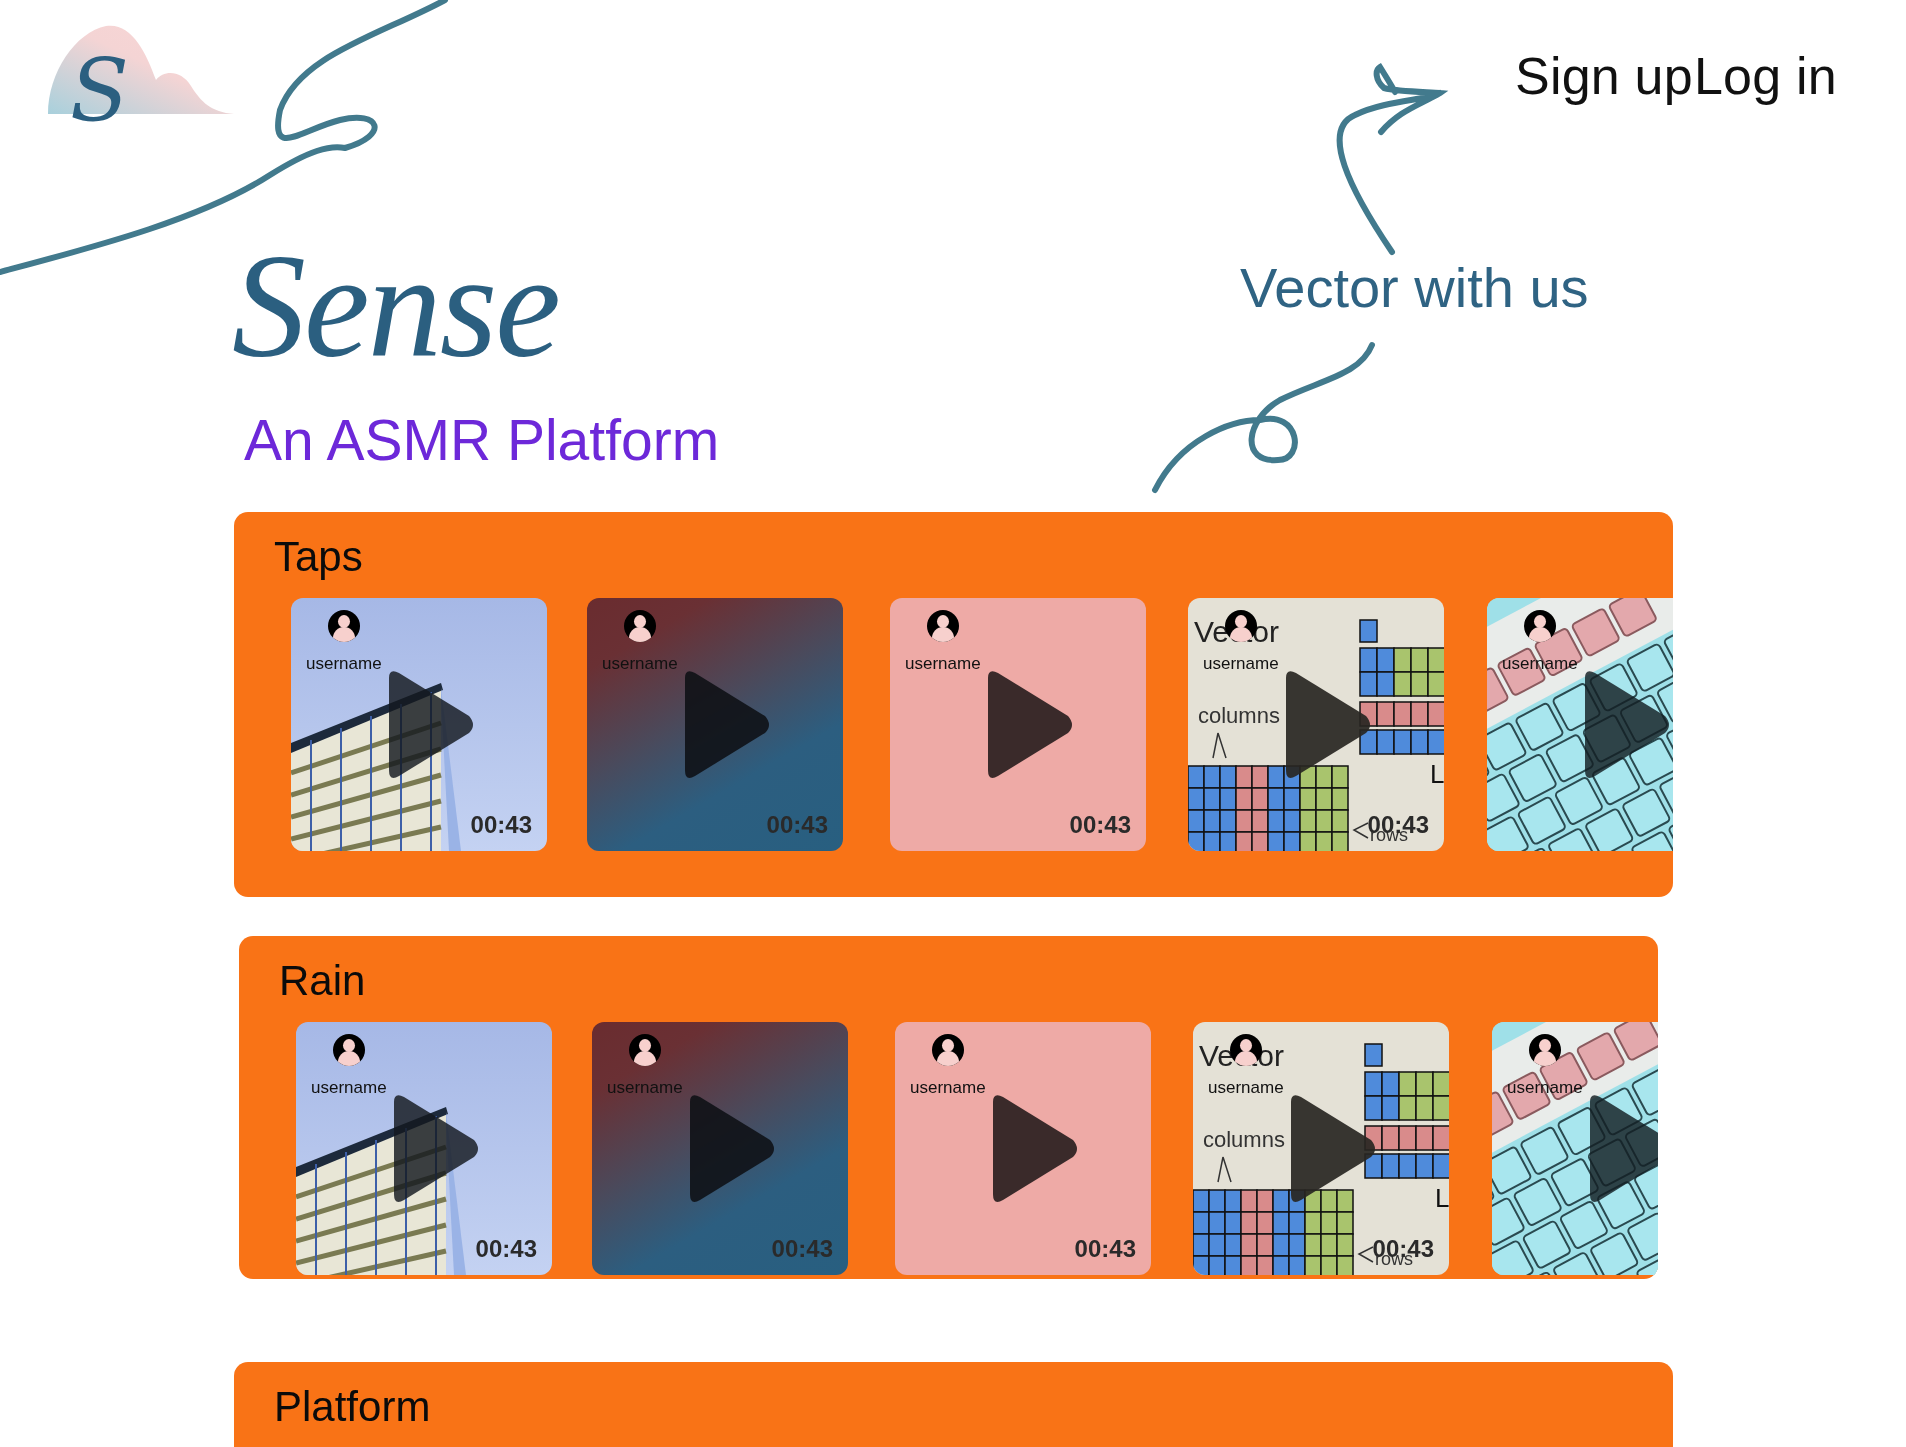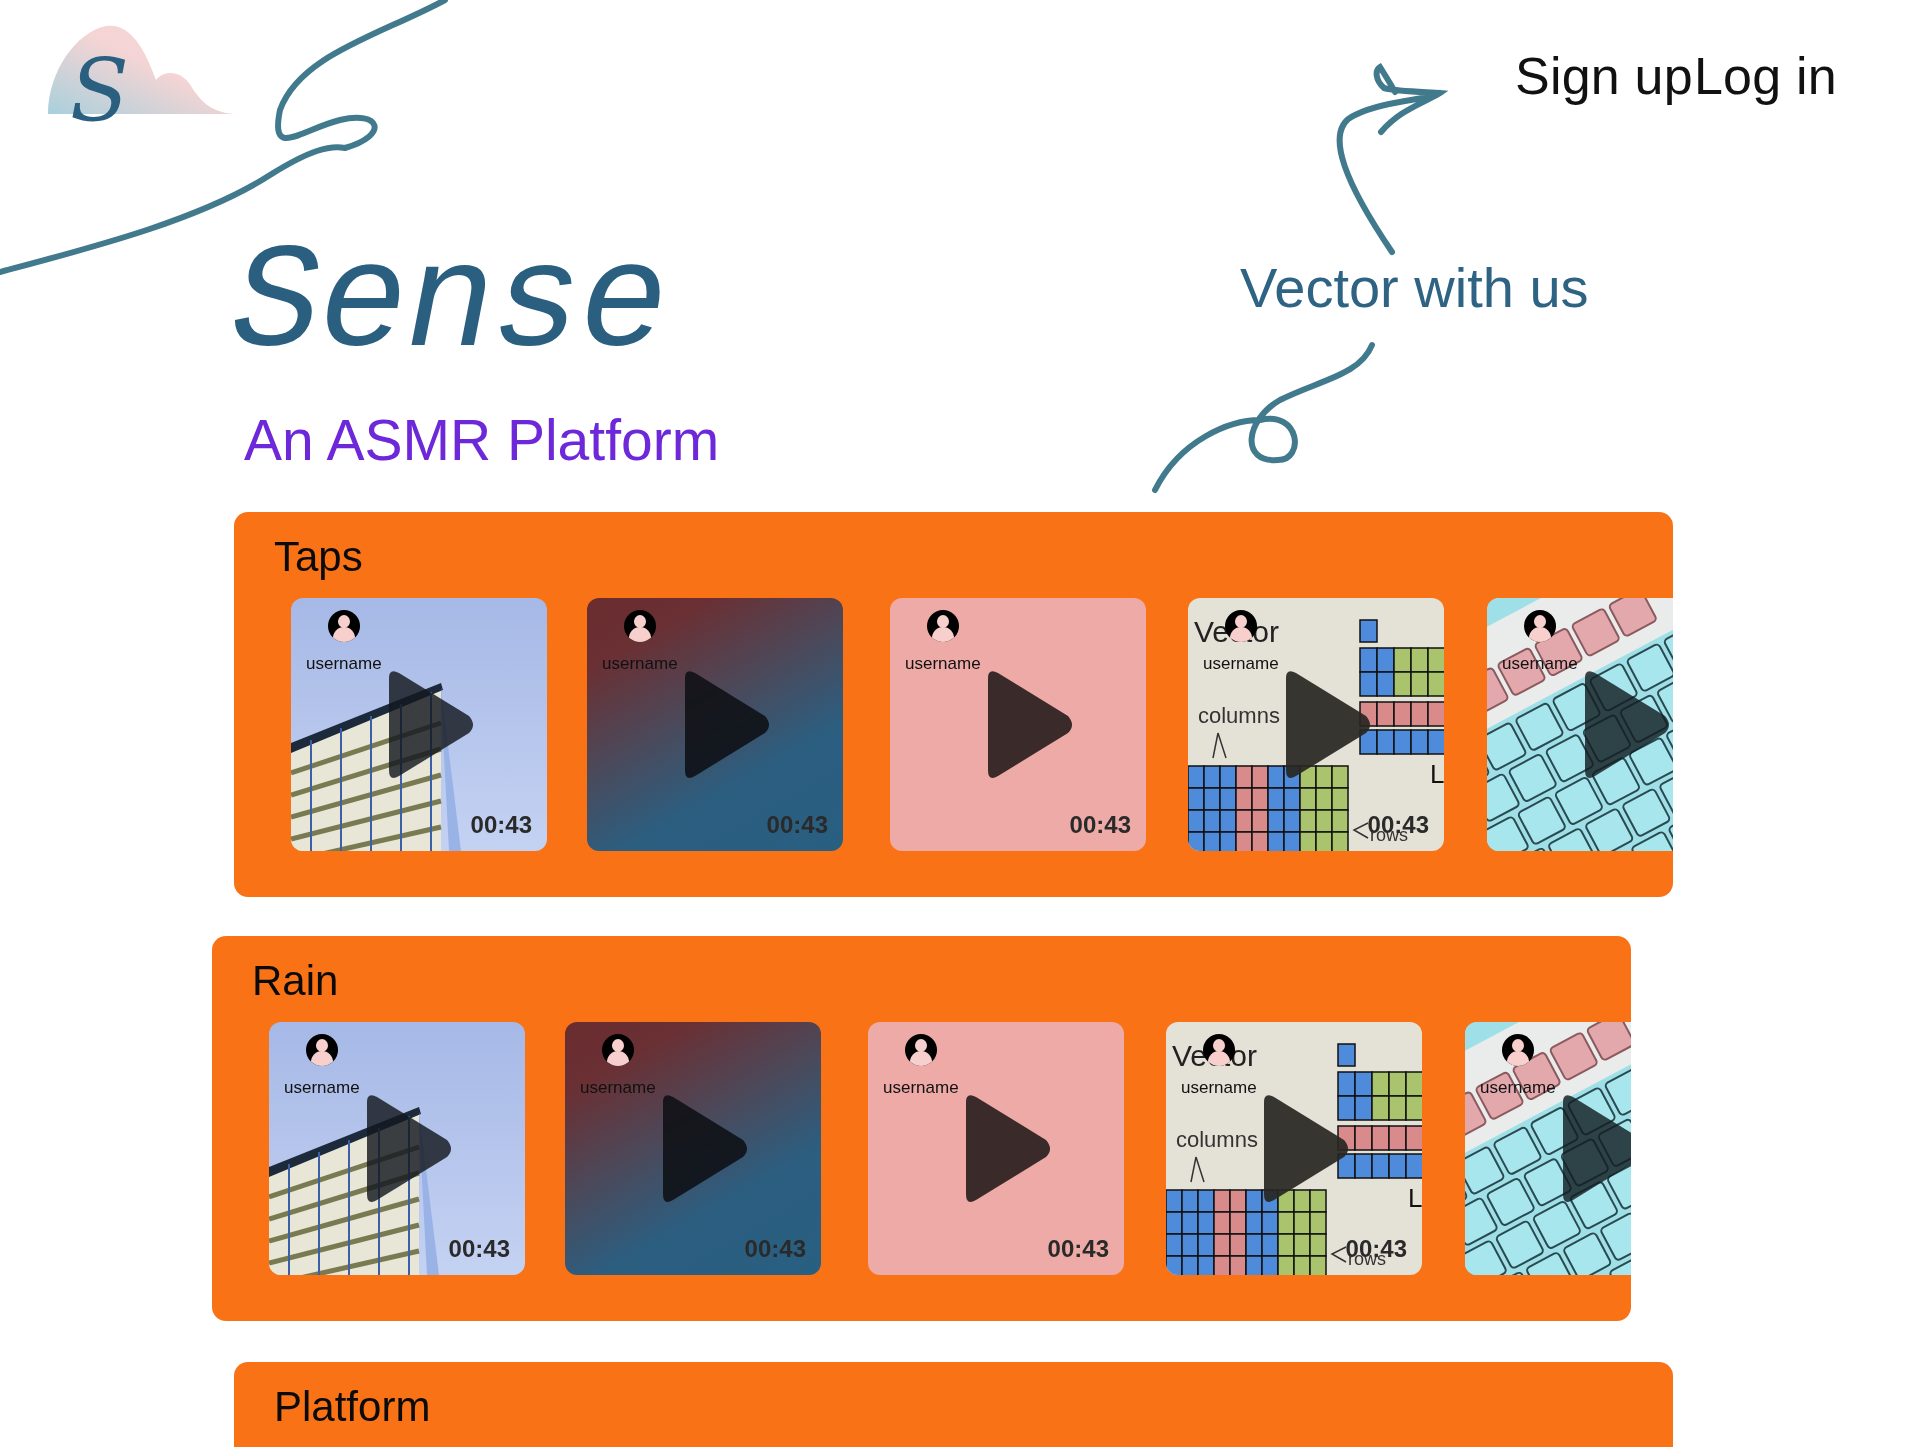--- a/index.html
+++ b/index.html
@@ -7,21 +7,21 @@
     width:1906px; height:1447px; position:relative; overflow:hidden;
     background:#ffffff; font-family:"Liberation Sans", sans-serif;
   }
   .abs { position:absolute; }
   .logo { left:46px; top:22px; width:195px; height:110px; cursor:pointer; }
   .nav-link {
     position:absolute; top:46px; font-size:52px; color:#111; text-decoration:none;
     font-family:"Liberation Sans", sans-serif; letter-spacing:0.2px; cursor:pointer;
   }
   .brand-title {
-    position:absolute; left:232px; top:232px; font-family:Liberation Mono, monospace;
+    position:absolute; left:232px; top:232px; font-family:Liberation Serif, serif;
     font-style:italic; font-size:148px; color:#2b5f80; line-height:1; letter-spacing:-2px;
   }
   .tagline {
     position:absolute; left:244px; top:412px; font-size:57px; color:#6d28d9; line-height:1;text-align:center;
   }
   .relax {
     position:absolute; left:1240px; top:260px; font-size:56px; color:#2f6383; line-height:1;
   }
   .swirl { position:absolute; left:0; top:0; width:1906px; height:1447px; pointer-events:none; }
   .panel {
@@ -315,21 +315,21 @@
             <div class="head"></div>
             <div class="body"></div>
           </div>
           <span>username</span>
         </div>
         <svg class="play" viewBox="0 0 92 110">
           <path d="M6,8 Q6,-2 16,3 L86,46 Q94,55 86,63 L16,106 Q6,112 6,100 Z" fill="rgba(20,30,35,0.82)"></path>
         </svg>
       </div>
     </div>
-    <div class="panel" style="left: 212px; top: 936px; width: 1419px; height: 385px;">
+    <div class="panel" style="left: 239px; top: 936px; width: 1419px; height: 343px;">
       <div class="panel-title">Rain</div>
       <div class="card" style="left: 57px; top: 86px;">
         <div class="bg bg-building"><svg width="256" height="253" viewBox="0 0 256 253">
             <polygon points="0,150 150,90 150,253 0,253" fill="#e8e6d6"></polygon>
             <polygon points="0,145 150,85 152,92 0,155" fill="#1d2a3c"></polygon>
             <line x1="0" y1="175" x2="150" y2="125" stroke="#7a7a52" stroke-width="5"></line>
             <line x1="0" y1="197" x2="150" y2="151" stroke="#7a7a52" stroke-width="5"></line>
             <line x1="0" y1="219" x2="150" y2="177" stroke="#7a7a52" stroke-width="5"></line>
             <line x1="0" y1="241" x2="150" y2="203" stroke="#7a7a52" stroke-width="5"></line>
             <line x1="0" y1="263" x2="150" y2="229" stroke="#7a7a52" stroke-width="5"></line>

